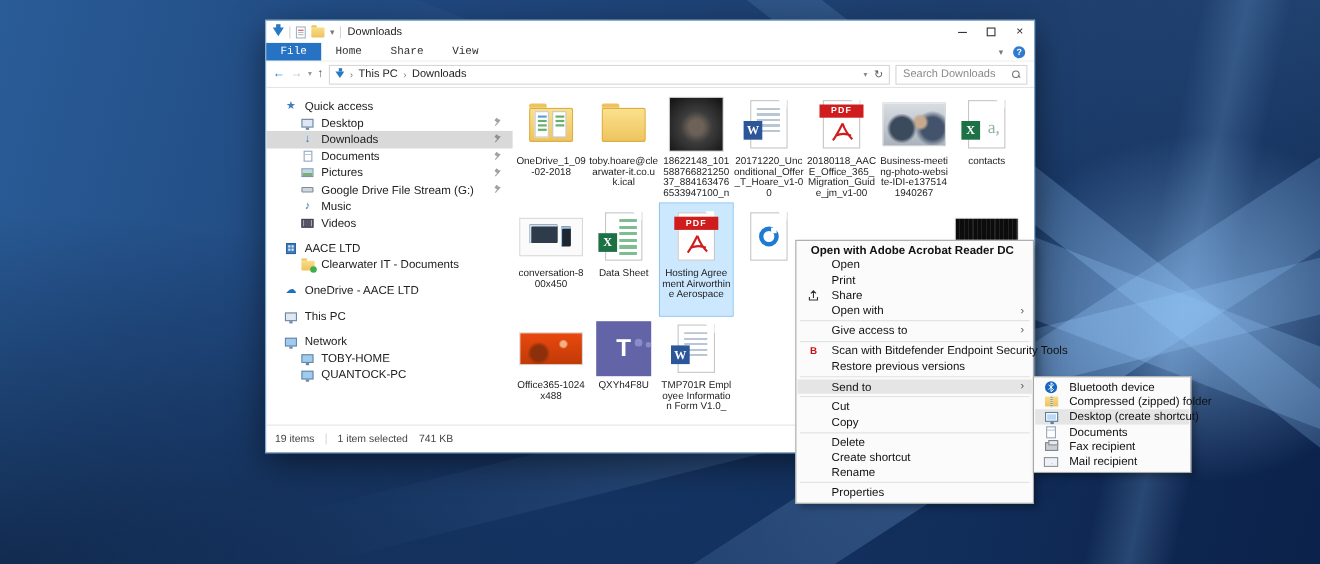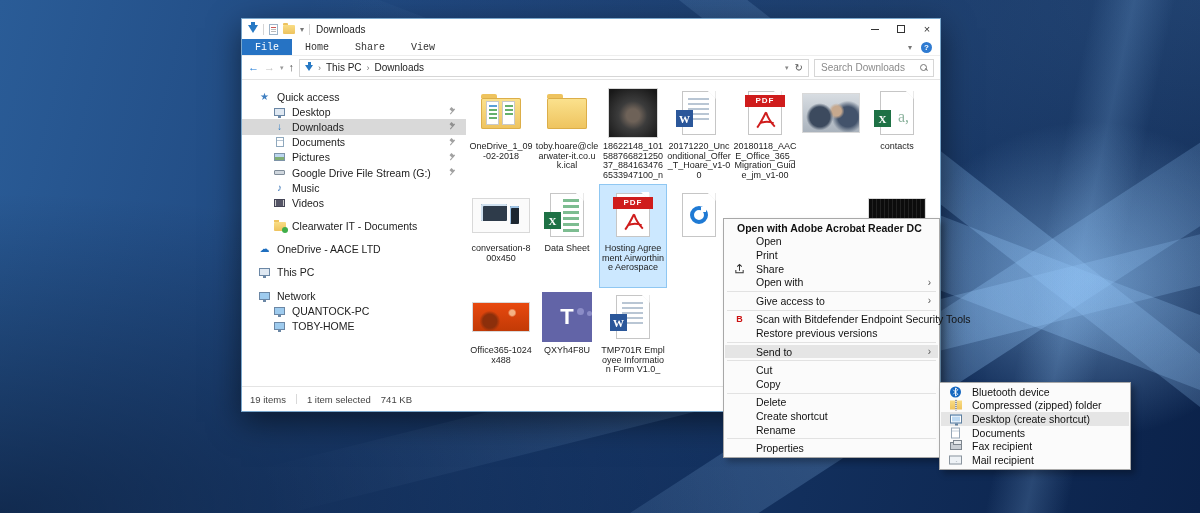--- a/index.html
+++ b/index.html
@@ -128,21 +128,21 @@
   .t-teams::after { content:""; position:absolute; right:8px; top:16px; width:7px; height:7px; border-radius:50%; background:#8b8cc7; box-shadow:9px 2px 0 -1px #8b8cc7; }
   .t-shot { width:60px; height:15px; background:linear-gradient(90deg,#10101c,#1b1b33 60%,#3a2a55), repeating-linear-gradient(90deg, transparent 0 5px, rgba(120,150,220,.5) 5px 6px); background-blend-mode:screen; align-self:flex-end; margin-bottom:4px; }
 
   
   .statusbar { height:16px; border-top:1px solid #e4e4e4; display:flex; align-items:center; gap:10px; padding:12px 8px; font-size:9.5px; color:#444; }
   .st-sep { width:1px; height:10px; background:#d9d9d9; }
 
   
   .menu { position:absolute; background:#fbfbfb; border:1px solid #a8a8a8; box-shadow:4px 4px 6px rgba(0,0,0,.28); padding:2px 1px; font-size:10.5px; color:#111; z-index:10; }
   .cmenu { left:723px; top:218px; width:217px; }
-  .smenu { left:939px; top:342px; width:192px;margin-top:40px; }
+  .smenu { left:939px; top:342px; width:144px; }
   .mi { height:13.6px; display:flex; align-items:center; padding:0 7px 0 31px; position:relative; white-space:nowrap; }
   .mi.bold { font-weight:bold;padding-left:12px; }
   .mi.hl { background:#e5e5e5; }
   .mi .arrow { margin-left:auto; color:#555; font-size:10px; }
   .msep { height:1px; background:#e2e2e2; margin:2px 2px; }
   .gut { position:absolute; left:7px; top:50%; transform:translateY(-50%); width:15px; display:flex; align-items:center; justify-content:center; }
   .g-bitdef { color:#c11; font-weight:bold; font-size:9px; }
   .g-bt { width:11px; height:11px; border-radius:50%; background:#1567c0; display:flex; align-items:center; justify-content:center; }
   .g-zipf { width:12px; height:9px; background:linear-gradient(#f9dd85,#eec35e); position:relative; }
   .g-zipf::after { content:""; position:absolute; left:5px; top:-1px; width:2px; height:11px; background:repeating-linear-gradient(#ddd 0 1px, #999 1px 2px); }
@@ -267,20 +267,26 @@
           <span class="ic ic-music">♪</span>
           <span>Music</span>
         </div>
       <div class="si d1">
           <span class="ic">
             <span class="ic-video"></span>
           </span>
           <span>Videos</span>
         </div>
       <div class="sgap"></div>
+      <div class="si d0">
+          <span class="ic">
+            <span class="ic-bldg"></span>
+          </span>
+          <span>AACE LTD</span>
+        </div>
       <div class="si d1">
           <span class="ic">
             <span class="ic-folder-sync"></span>
           </span>
           <span>Clearwater IT - Documents</span>
         </div>
       <div class="sgap"></div>
       <div class="si d0">
           <span class="ic ic-cloud">☁</span>
           <span>OneDrive - AACE LTD</span>
@@ -296,27 +302,27 @@
       <div class="si d0">
           <span class="ic">
             <span class="ic-monitor net"></span>
           </span>
           <span>Network</span>
         </div>
       <div class="si d1">
           <span class="ic">
             <span class="ic-monitor net"></span>
           </span>
+          <span>TOBY-HOME</span>
+        </div>
+      <div class="si d1">
+          <span class="ic">
+            <span class="ic-monitor net"></span>
+          </span>
           <span>QUANTOCK-PC</span>
-        </div>
-      <div class="si d1">
-          <span class="ic">
-            <span class="ic-monitor net"></span>
-          </span>
-          <span>TOBY-HOME</span>
         </div>
     </div>
 
     <div class="files">
       <div class="cell">
           <div class="thumb">
             <div class="t-folder">
               <div class="papers"></div>
             </div>
           </div>
@@ -353,20 +359,21 @@
                 <path d="M10 3 C7 9 5 13 2 17 M10 3 C12 9 15 13 18 16 M4 13 C9 11 13 11 17 13" stroke="#cf1c1c" fill="none" stroke-width="1.8"></path>
               </svg>
             </div>
           </div>
           <div class="flabel">20180118_AACE_Office_365_Migration_Guide_jm_v1-00</div>
         </div>
       <div class="cell">
           <div class="thumb">
             <div class="t-img t-photo-meet"></div>
           </div>
+          <div class="flabel">Business-meeting-photo-website-IDI-e1375141940267</div>
         </div>
 
       <div class="cell">
           <div class="thumb">
             <div class="t-page">
               <div class="fold"></div>
               <div class="a-mark">a,</div>
               <div class="badge excel">X</div>
             </div>
           </div>

